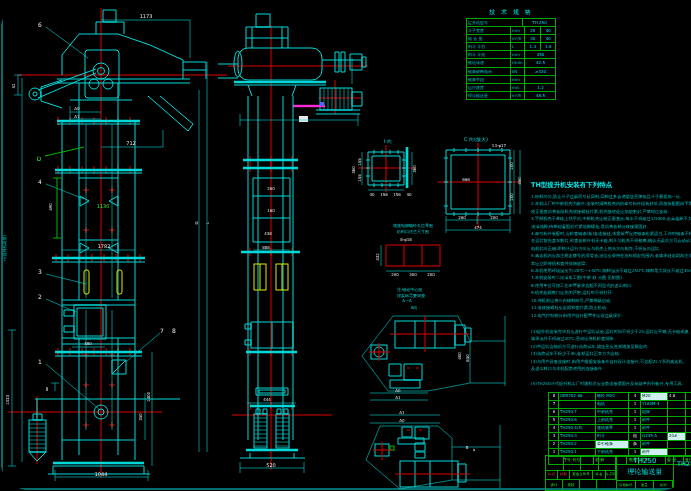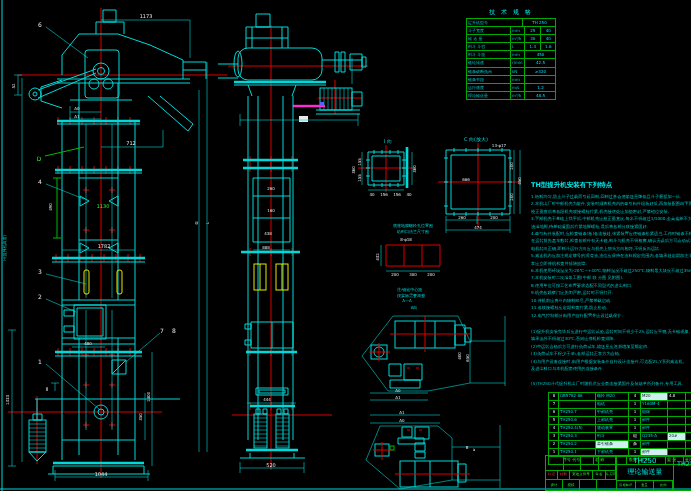--- a/index.html
+++ b/index.html
@@ -1,17 +1,17 @@
 <!DOCTYPE html>
 <html><head>
 <meta charset="utf-8">
 <style>
   html,body{margin:0;padding:0;background:#000;}
   #sheet{position:relative;width:691px;height:491px;background:#000;overflow:hidden;
-         font-family:"DejaVu Sans",sans-serif;}
+         font-family:"DejaVu Sans",sans-serif;border-radius:32px;}
   .abs{position:absolute;}
   svg{position:absolute;left:0;top:0;}
   .c{stroke:#00d9d9;fill:none;stroke-width:1;}
   .ct{stroke:#00d9d9;fill:none;stroke-width:.6;}
   .c2{stroke:#00d9d9;fill:none;stroke-width:2.6;}
   .r{stroke:#e00000;fill:none;stroke-width:1;}
   .g{stroke:#00bb00;fill:none;stroke-width:1;}
   .y{stroke:#e8e800;fill:none;stroke-width:1;}
   .m{stroke:#ff2bd6;fill:none;stroke-width:2.4;}
   text{font-family:"DejaVu Sans",sans-serif;}

